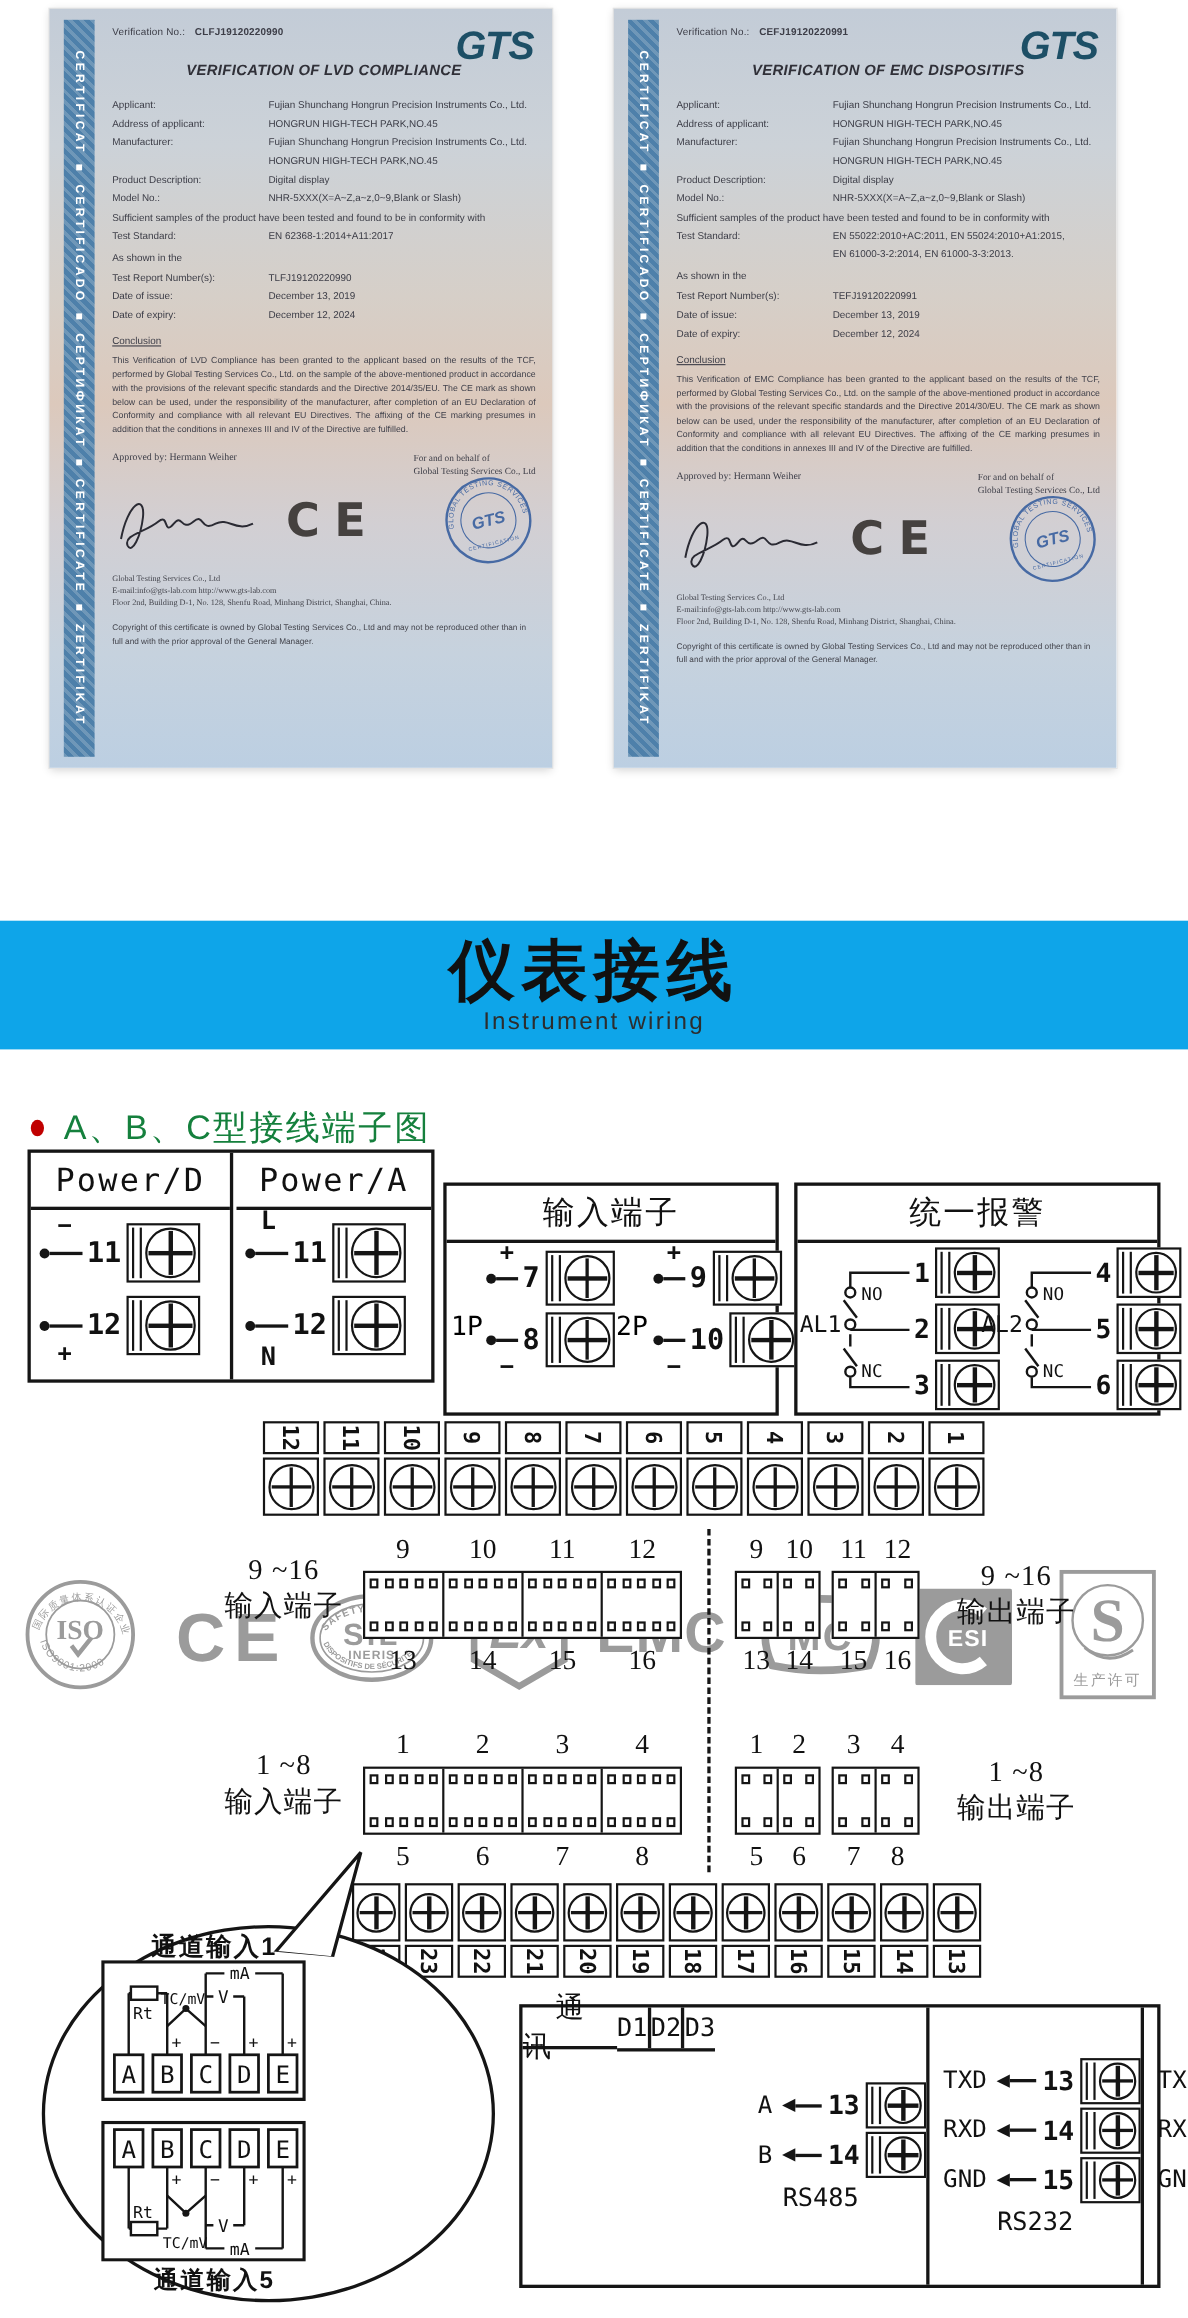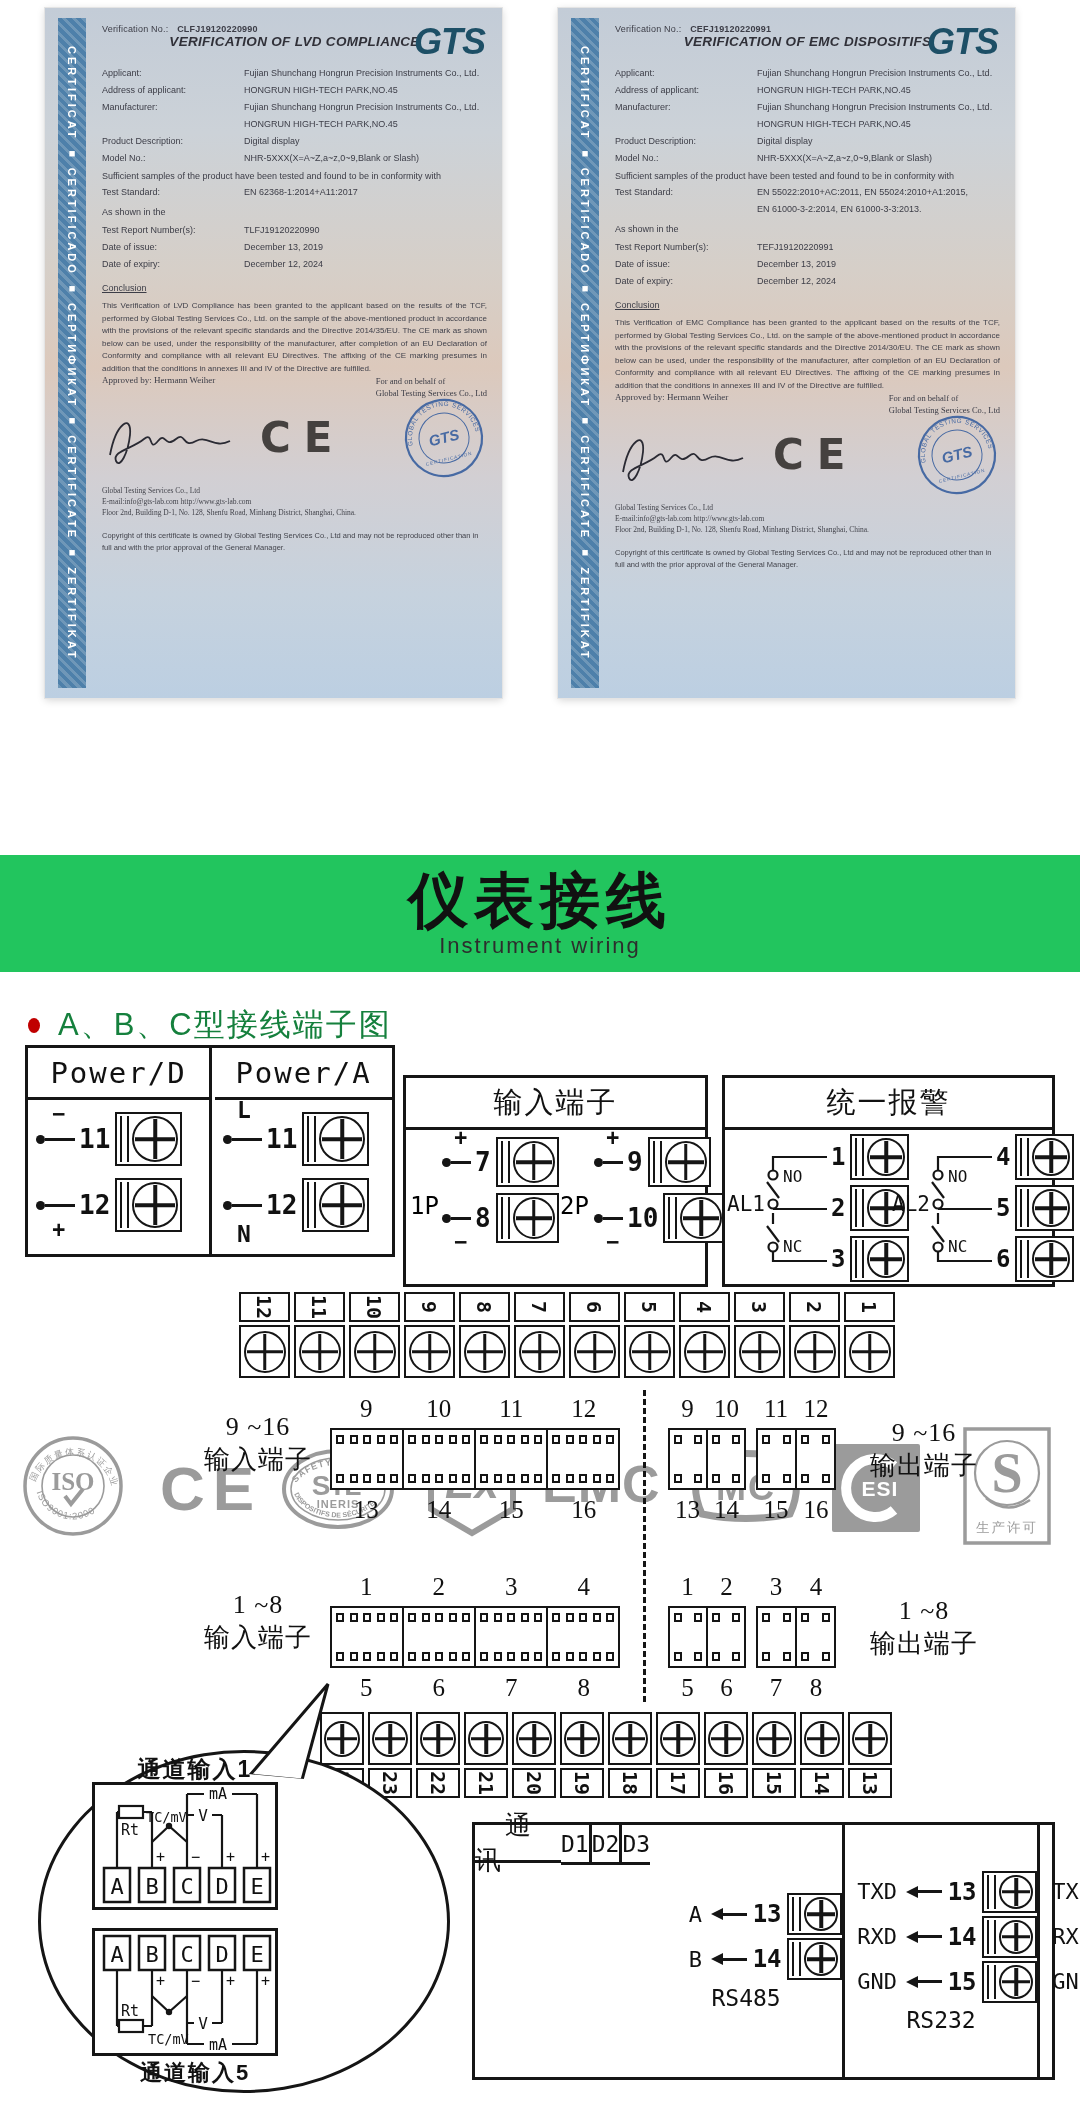--- a/index.html
+++ b/index.html
@@ -9,46 +9,46 @@
 .serif{font-family:"Liberation Serif",serif}
 
 .cert{position:absolute;top:8px;width:457px;height:690px;
  background:linear-gradient(180deg,#c3ccd7 0%,#ccd2d8 18%,#d6cfc8 38%,#dcc9bc 52%,#d2cfd3 68%,#c6d2de 85%,#bccfe2 100%);
  box-shadow:0 0 0 1px #e4e4e4,0 2px 8px rgba(0,0,0,.18)}
 .cert-band{position:absolute;left:13px;top:10px;bottom:10px;width:28px;
  background:repeating-linear-gradient(45deg,#6f97b8 0 3px,#4e80aa 3px 7px);
  display:flex;align-items:center;justify-content:center}
 .cert-band span{writing-mode:vertical-rl;font-size:11px;font-weight:bold;color:#fff;letter-spacing:3px;white-space:nowrap}
 .cert-content{position:absolute;left:57px;right:15px;top:16px;color:#3c3d47}
-.cert-vline{font-size:9px;letter-spacing:.2px}
+.cert-vline{font-size:9px;margin-bottom:22px;letter-spacing:.2px}
 .cert-vline b{margin-left:6px;font-weight:bold}
 .gts-brand{position:absolute;top:0;right:2px;font-size:36px;font-weight:bold;font-style:italic;color:#1d4f66;letter-spacing:-1px;line-height:36px}
 .cert-title{text-align:center;font-size:13.5px;font-weight:bold;font-style:italic;color:#303038;margin-bottom:16px;letter-spacing:.3px}
 .crow{display:flex;font-size:9px;line-height:17px}
 .crow .lab{flex:0 0 142px}
 .crow .val{flex:1}
 .cert-note{font-size:9px;line-height:15px;margin-top:2px}
 .cert-as{font-size:9px;line-height:15px;margin:4px 0 2px}
 .cert-concl{font-size:9px;text-decoration:underline;margin-top:10px}
 .cert-para{font-size:8px;line-height:12.5px;text-align:justify;margin-top:7px;color:#40414b}
-.cert-approve{display:flex;justify-content:space-between;font-size:9px;}
+.cert-approve{display:flex;justify-content:space-between;font-size:9px;margin-top:13px}
 .behalf{font-size:8.5px;line-height:12px;font-family:"Liberation Serif",serif}
 .sigrow{position:relative;height:82px;margin-top:2px}
 .sig-svg{position:absolute;left:0;top:8px}
 .ce-big{position:absolute;left:158px;top:12px;font-size:42px;font-weight:bold;color:#45413f;letter-spacing:13px;font-family:"DejaVu Sans",sans-serif}
 .stamp{position:absolute;right:2px;top:-4px;transform:rotate(-14deg);opacity:.92}
 .cert-foot{font-size:7.5px;line-height:11px;margin-top:2px;font-family:"Liberation Serif",serif;color:#43444c}
 .cert-copy{font-size:7.5px;line-height:12px;margin-top:12px;color:#43444c}
 
 .logos{position:absolute;left:0;top:710px;width:1080px;height:140px}
 .logos svg{position:absolute}
 .lg{fill:#9b9b9b}
 .lgs{stroke:#9b9b9b;fill:none}
 
-.banner{position:absolute;left:0;top:855px;width:1080px;height:117px;background:#22c55e;display:flex;flex-direction:column;align-items:center;justify-content:center}
+.banner{position:absolute;left:0;top:837px;width:1080px;height:117px;background:#0ea5e9;display:flex;flex-direction:column;align-items:center;justify-content:center}
 .banner .t{font-size:60px;font-weight:bold;color:#111;letter-spacing:6px;line-height:64px}
 .banner .s{font-size:22px;color:#2d2d2d;letter-spacing:2px;margin-top:0}
 
 .heading{position:absolute;left:28px;top:1004px;display:flex;align-items:center}
 .reddot{width:12px;height:15px;border-radius:50%;background:#c00000;margin-right:18px}
 .heading .tx{font-size:31px;color:#15803d;letter-spacing:2px;font-weight:400}
 
 .panel{position:absolute;border:3px solid #151515;background:#fff}
 .p-title{height:52px;border-bottom:3px solid #151515;display:flex;align-items:center;justify-content:center;font-size:29px;color:#111;letter-spacing:2px}
 .screw{position:relative;border:2.5px solid #151515;border-radius:50%;background:#fff;flex:none}

